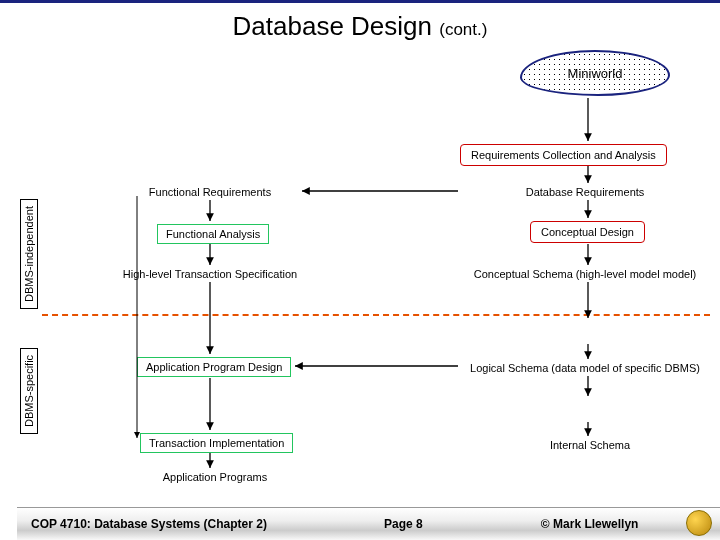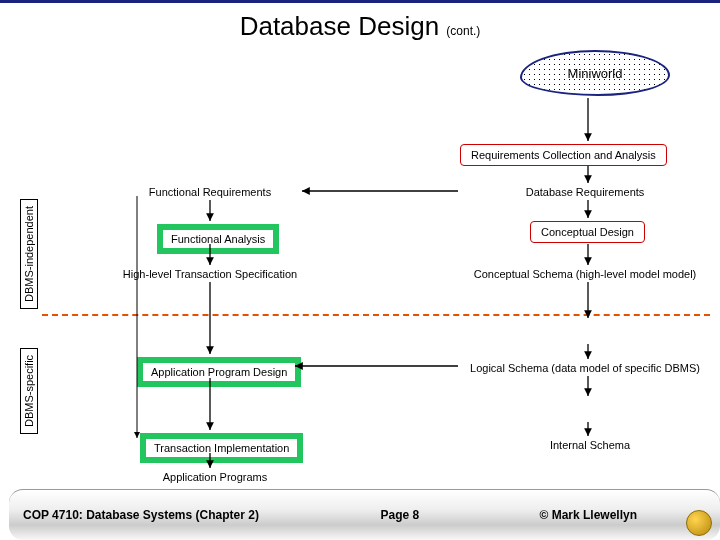--- a/index.html
+++ b/index.html
@@ -12,21 +12,21 @@
     overflow: hidden;
     border-top: 3px solid #1a237e;
   }
   .title {
     text-align: center;
     font-size: 26px;
     font-weight: normal;
     padding: 8px 0 4px;
     color: #000;
   }
-  .title-suffix { font-size: 12px; }
+  .title-suffix { font-size: 17px; }
   .diagram {
     position: relative;
     width: 100%;
     height: 450px;
   }
   .vlabel {
     position: absolute;
     transform: rotate(-90deg);
     transform-origin: left top;
     font-size: 11px;
@@ -56,21 +56,21 @@
     position: absolute;
     left: 0; right: 0; top: 0; bottom: 0;
     display: flex;
     align-items: center;
     justify-content: center;
     font-size: 13px;
     z-index: 2;
   }
   .box {
     position: absolute;
-    border: 6px solid #22c55e;
+    border: 1px solid #22c55e;
     background: #fff;
     font-size: 11px;
     padding: 3px 8px;
     text-align: center;
     white-space: nowrap;
   }
   .rbox {
     border: 1.5px solid #c00;
     border-radius: 4px;
     padding: 4px 10px;
@@ -88,30 +88,29 @@
     pointer-events: none;
   }
   .divider {
     position: absolute;
     left: 42px;
     width: 668px;
     border-top: 2px dashed #e65100;
   }
   .footer {
     position: absolute;
-    left: 9px; right: 0; bottom: 0;
-    height: 51px;
+    left: 17px; right: 0; bottom: 0;
+    height: 33px;
     background: linear-gradient(to bottom, #fff 0%, #eee 40%, #ccc 70%, #f8f8f8 100%);
     border-top: 1px solid #999;
     display: flex;
     align-items: center;
     font-size: 12px;
     font-weight: bold;
     padding: 0 14px;
-    border-radius: 14px;
   }
   .footer .left { flex: 1.3; text-align: left; }
   .footer .mid { flex: 0.6; text-align: center; }
   .footer .right { flex: 1; text-align: center; }
   .logo {
     position: absolute;
     right: 8px; bottom: 4px;
     width: 26px; height: 26px;
     border-radius: 50%;
     background: radial-gradient(circle at 35% 35%, #ffd54f, #b8860b);

